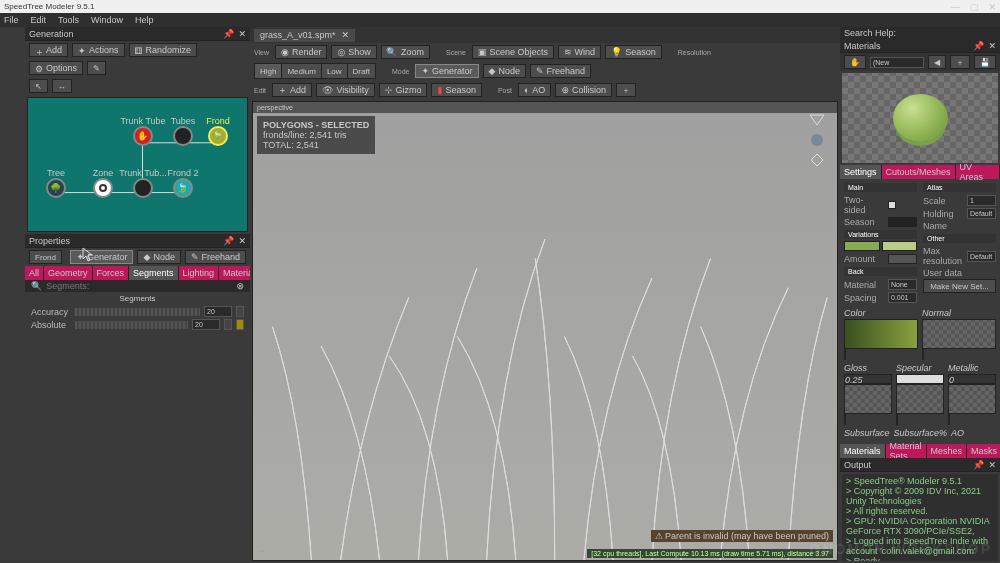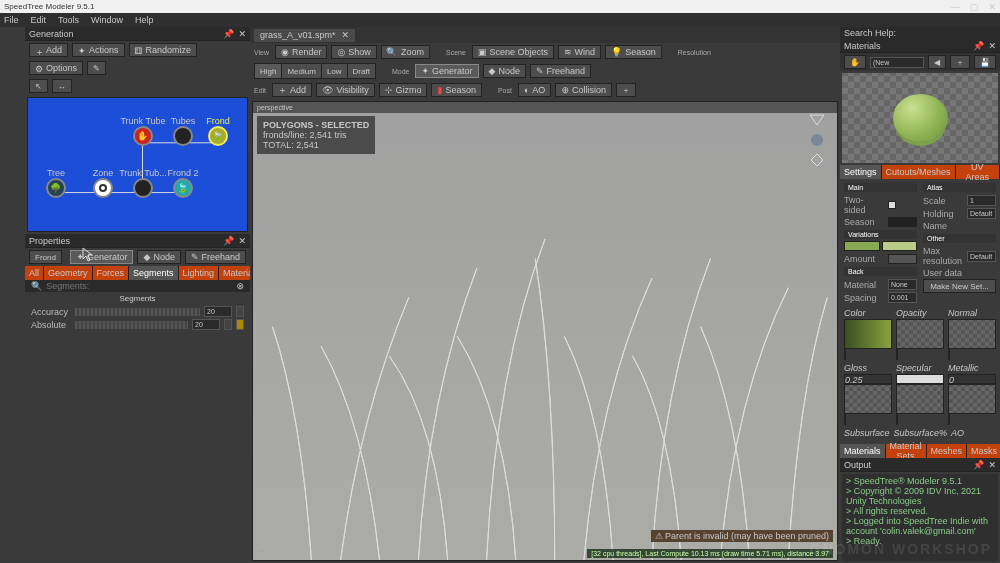--- a/index.html
+++ b/index.html
@@ -13,25 +13,25 @@
 .center { flex: 1; background: #3a3a3a; display: flex; flex-direction: column; }
 .right { width: 160px; background: #3a3a3a; display: flex; flex-direction: column; }
 .panel-head { height: 14px; background: #2a2a2a; display: flex; align-items: center; padding: 0 4px; font-size: 8px; border-bottom: 1px solid #222; }
 .panel-head .spacer { flex: 1; }
 .panel-head .ctrl { margin-left: 4px; cursor: default; }
 .btn { background: #4d4d4d; border: 1px solid #222; height: 14px; display: inline-flex; align-items: center; padding: 0 5px; font-size: 8px; gap: 3px; }
 .btn.active { background: #5a5a5a; border-color: #888; }
 .btn .ico { width: 8px; height: 8px; }
 .toolbar-row { display: flex; gap: 4px; padding: 2px 4px; flex-wrap: wrap; align-items: center; }
 .toolbar-label { font-size: 7px; color: #aaa; margin-right: 2px; }
-.node-canvas { height: 135px; background: #1d4ed8; margin: 2px; position: relative; border: 1px solid #222; }
+.node-canvas { height: 135px; background: #0f766e; margin: 2px; position: relative; border: 1px solid #222; }
 .node { position: absolute; text-align: center; font-size: 7px; color: #ccc; }
 .node-label { position: absolute; top: -10px; left: 50%; transform: translateX(-50%); white-space: nowrap; }
 .node-circ { width: 20px; height: 20px; border-radius: 50%; background: #222; border: 2px solid #888; display: flex; align-items: center; justify-content: center; }
-.tabs { display: flex; background: #c2410c; height: 14px; font-size: 7px; text-align: center; }
+.tabs { display: flex; background: #be185d; height: 14px; font-size: 7px; }
 .tab { padding: 0 4px; display: flex; align-items: center; border-right: 1px solid #222; }
 .tab.sel { background: #555; color: #fff; }
 .field-row { display: flex; align-items: center; padding: 1px 6px; gap: 4px; font-size: 8px; }
 .field-label { width: 40px; color: #bbb; }
 .slider { flex: 1; height: 8px; background: repeating-linear-gradient(90deg,#555,#555 2px,#444 2px,#444 4px); }
 .num { width: 28px; height: 11px; background: #2a2a2a; border: 1px solid #555; font-size: 7px; display: flex; align-items: center; padding: 0 2px; }
 .stepper { width: 8px; height: 11px; background: #444; border: 1px solid #555; }
 .tab-strip { display: flex; height: 16px; background: #333; align-items: center; padding: 0 4px; gap: 2px; }
 .file-tab { background: #4a4a4a; height: 13px; display: flex; align-items: center; padding: 0 6px; font-size: 8px; gap: 6px; }
 .viewport { flex: 1; margin: 2px; position: relative; background: linear-gradient(#a0a0a0,#acaca7); border: 1px solid #222; overflow: hidden; }
@@ -431,23 +431,20 @@
           </div>
         <span class="btn" style="width:100%;justify-content:center">Make New Set...</span>
       </div>
     </div>
     <div class="section">
       <div class="maprow">
         <div class="mapslot"><div class="lbl">
               <span>Color</span>
             </div><div class="chip color"></div><span class="chk"></span></div>
         <div class="mapslot"><div class="lbl">
-              <span>Opacity</span>
-            </div><div class="chip"></div><span class="chk"></span></div>
-        <div class="mapslot"><div class="lbl">
               <span>Normal</span>
             </div><div class="chip"></div><span class="chk"></span></div>
       </div>
       <div class="maprow">
         <div class="mapslot"><div class="lbl">
               <span>Gloss</span>
             </div><div class="swatch" style="height:10px;background:#333"><span>0.25</span></div><div class="chip"></div><span class="chk"></span></div>
         <div class="mapslot"><div class="lbl">
               <span>Specular</span>
             </div><div class="swatch" style="height:10px;background:#ddd"></div><div class="chip"></div><span class="chk"></span></div>
@@ -471,20 +468,21 @@
     <div class="panel-head">
       <span>Output</span>
       <span class="spacer"></span>
         <span class="ctrl">📌</span>
         <span class="ctrl">✕</span>
     </div>
     <div class="output">
       <div class="ln">&gt; SpeedTree® Modeler 9.5.1</div>
       <div class="ln">&gt; Copyright © 2009 IDV Inc, 2021 Unity Technologies</div>
       <div class="ln">&gt; All rights reserved.</div>
+      <div class="ln">&gt; GPU: NVIDIA Corporation NVIDIA GeForce RTX 3090/PCIe/SSE2,</div>
       <div class="ln">&gt; Logged into SpeedTree Indie with account 'colin.valek@gmail.com'</div>
       <div class="ln">&gt; Ready.</div>
 
     </div>
   </div>
 </div>
 
 <svg class="cursor" style="left:82px;top:247px" viewBox="0 0 12 16">
     <path d="M1 1 L1 12 L4 9 L6 14 L8 13 L6 8 L10 8 Z" fill="#fff" stroke="#000"></path>
   </svg>

